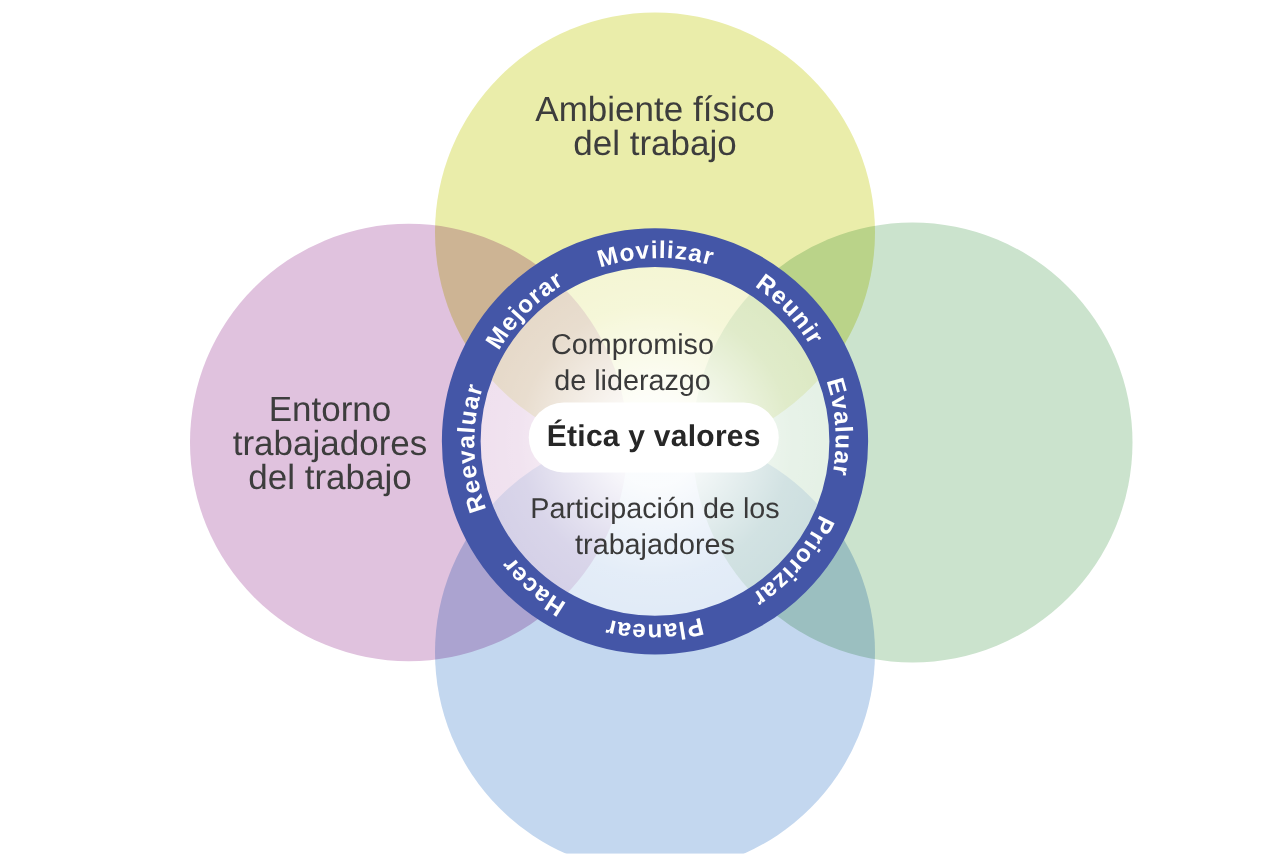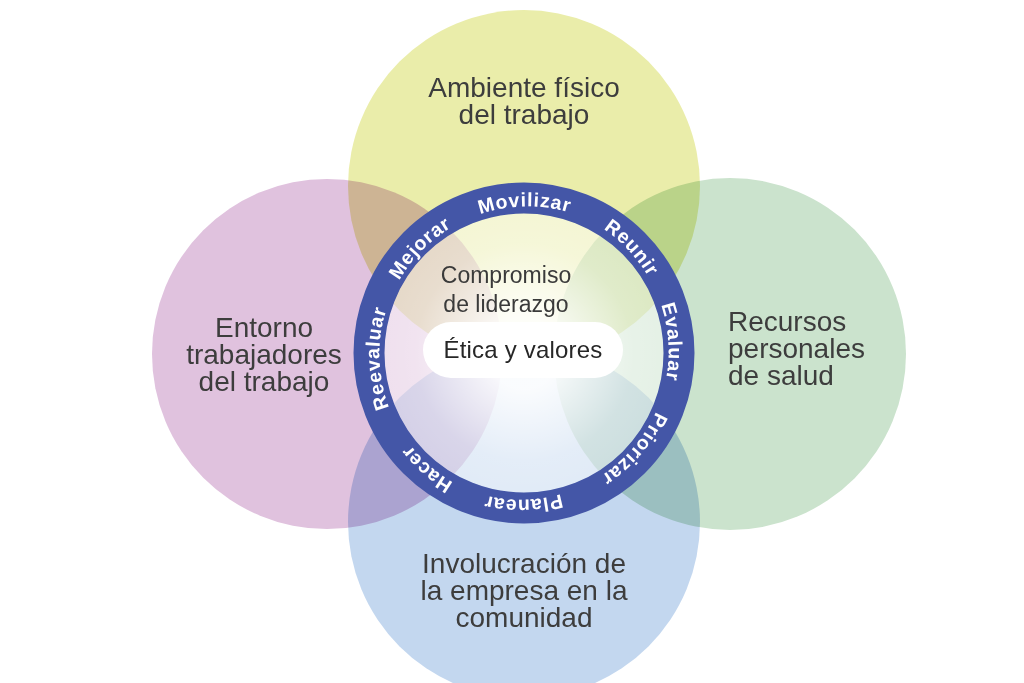--- a/index.html
+++ b/index.html
@@ -62,21 +62,21 @@
   .ethics-pill{
     position:absolute;
     left:423px;top:322px;width:200px;height:56px;
     background:#ffffff;
     border-radius:28px;
     display:flex;align-items:center;justify-content:center;
   }
   .ethics-pill span{
     color:#272727;
     font-size:24px;
-    font-weight:normal;
+    font-weight:bold;
     letter-spacing:0.2px;
   }
 </style>
 </head>
 <body>
 
 <div class="stage">
 
   <div class="circles-layer">
     <div class="venn-circle circle-top" style="background-color: rgb(234, 237, 170);"></div>
@@ -118,29 +118,25 @@
     </text>
   </svg>
 
   <div class="outer-label label-center" style="left:364px;top:74px;width:320px;">Ambiente físico
 del trabajo</div>
 
   <div class="outer-label label-center" style="left:134px;top:314px;width:260px;">Entorno
 trabajadores
 del trabajo</div>
 
-  <div class="outer-label label-leftalign" style="left:728px;top:308px;width:175px;">Recursos
-personales
-de salud</div>
 
-  <div class="outer-label label-center" style="left:364px;top:550px;width:320px;">Involucración de
-la empresa en la
-comunidad</div>
 
   <div class="center-text" style="left:376px;top:261px;width:260px;">Compromiso
 de liderazgo</div>
 
   <div class="ethics-pill">
     <span>Ética y valores</span>
   </div>
 
+  <div class="center-text" style="left:364px;top:392px;width:320px;">Participación de los
+trabajadores</div>
 
 </div>
 
 </body></html>

